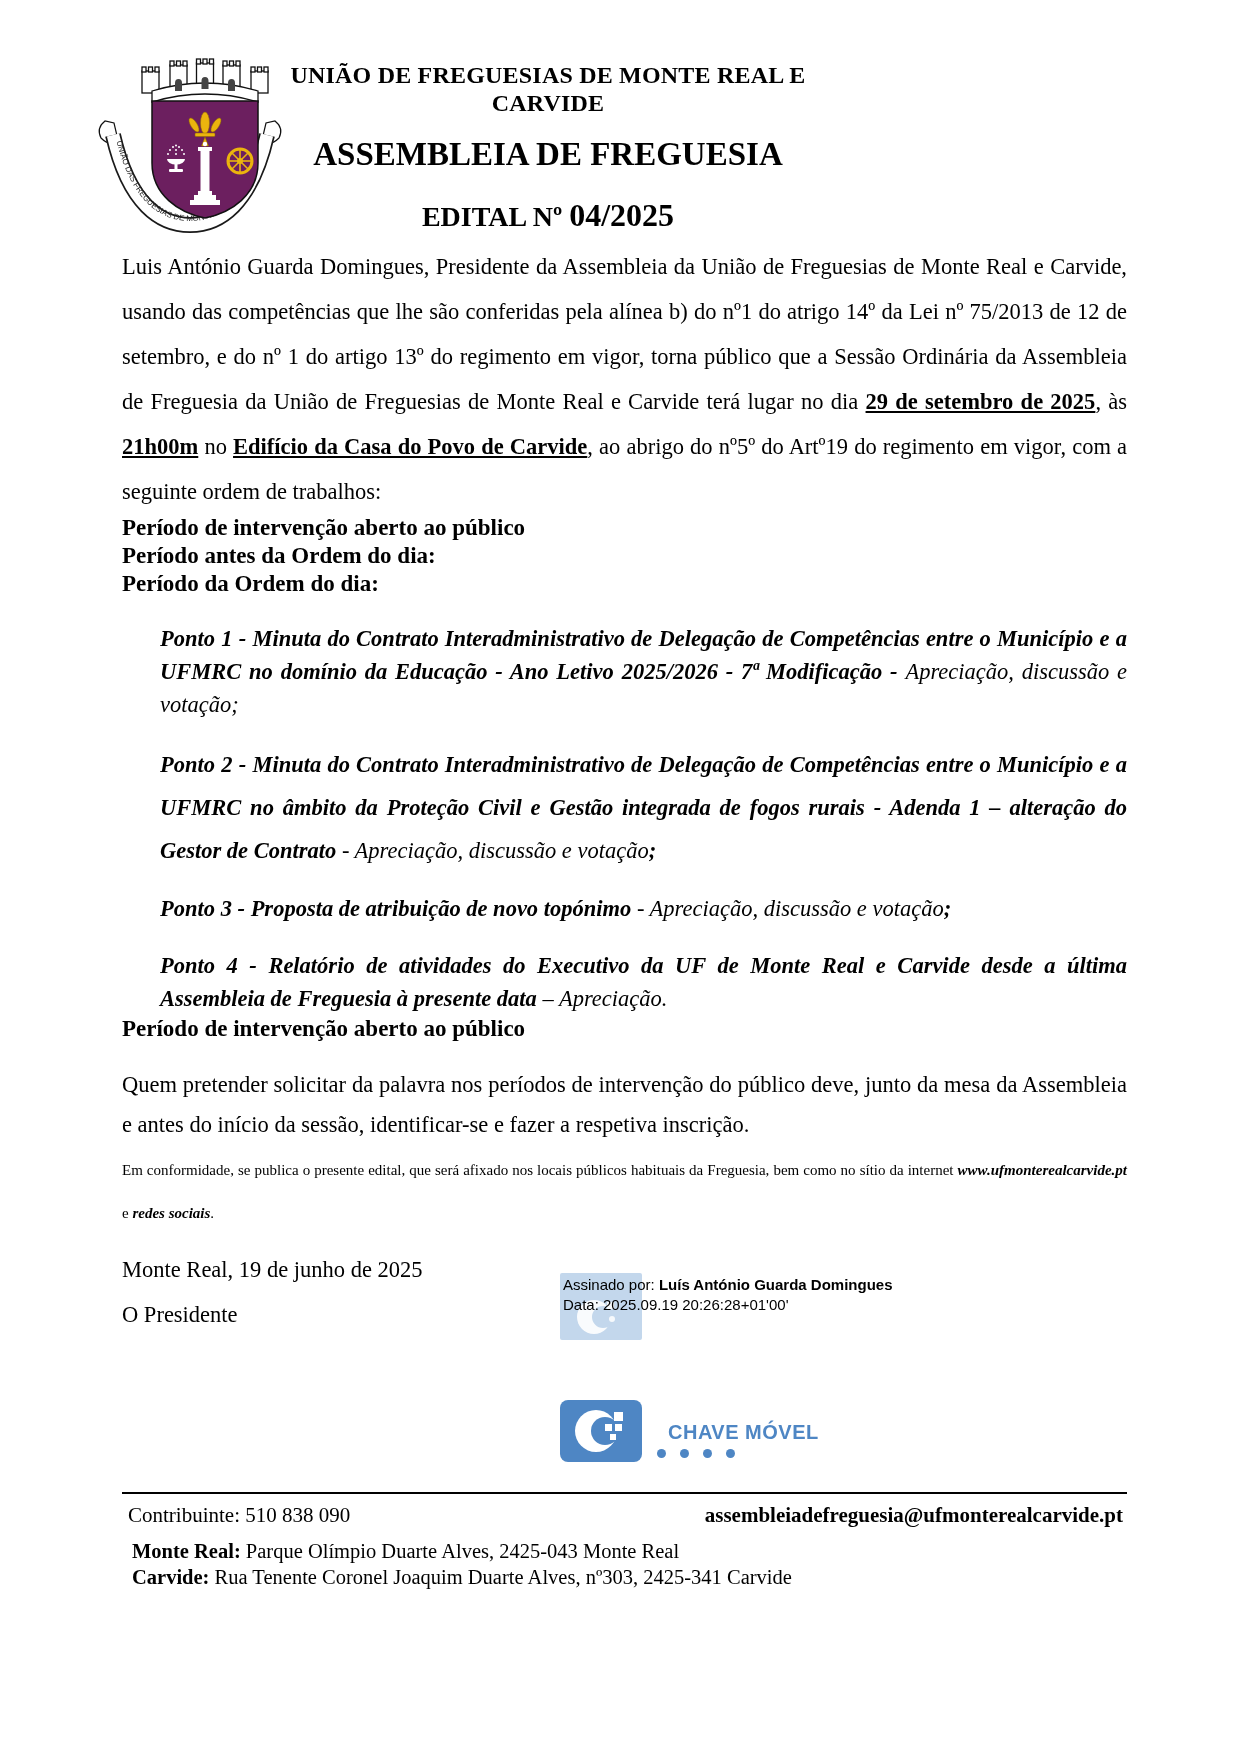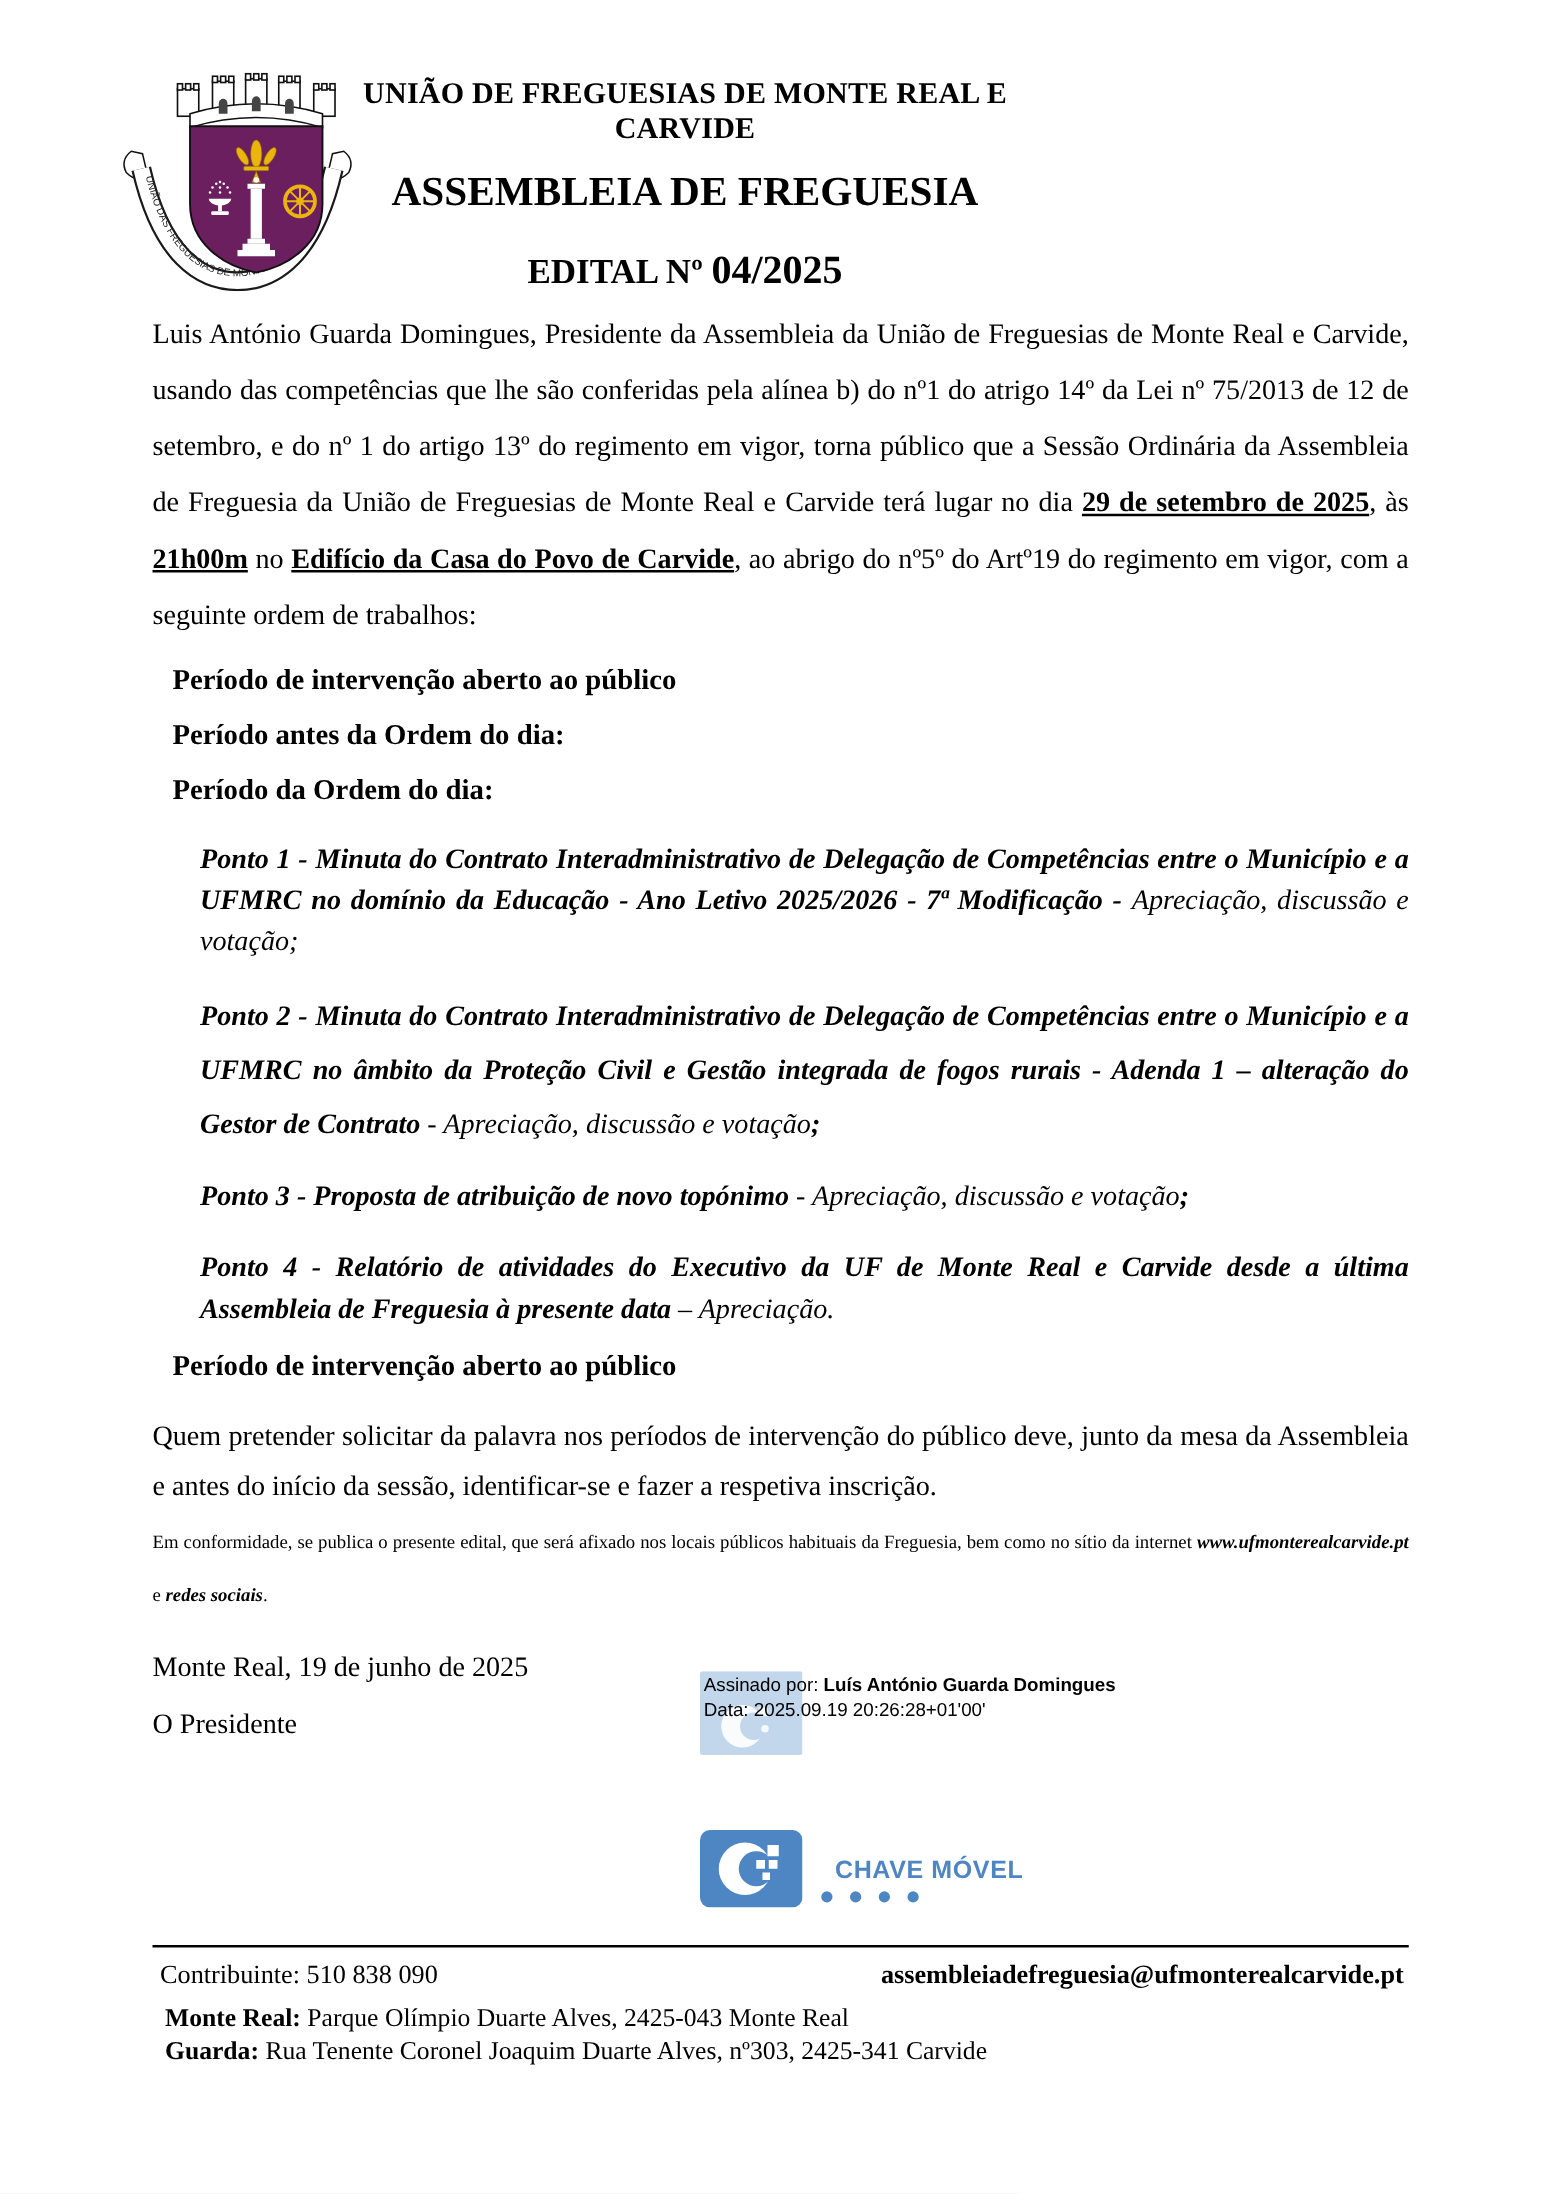--- a/index.html
+++ b/index.html
@@ -14,21 +14,21 @@
   .titles{position:absolute;left:240px;top:0;width:616px;text-align:center;}
   .org-line{font-size:24px;font-weight:bold;line-height:28px;margin-top:16px;letter-spacing:.2px;}
   .assembly-line{font-size:33px;font-weight:bold;line-height:40px;margin-top:17px;}
   .edital-line{font-size:28px;font-weight:bold;line-height:36px;margin-top:23px;}
   .edital-line .num{font-size:32px;}
   
   .content{position:absolute;top:230px;left:122px;width:1005px;}
   p{margin:0;}
   .intro{margin-top:14px;font-size:22.5px;line-height:45px;text-align:justify;}
   .uline{font-weight:bold;text-decoration:underline;}
-  h3.sec{font-size:23px;font-weight:bold;line-height:28px;margin:16px;}
+  h3.sec{font-size:23px;font-weight:bold;line-height:28px;margin:0;}
   .sec1{margin-top:36px;}
   .sec2{margin-top:30px;}
   .sec3{margin-top:30px;}
   .sec4{margin-top:24px;}
   .ponto{margin-left:38px;font-size:22.5px;text-align:justify;font-style:italic;}
   .p1{margin-top:24px;line-height:33px;}
   .p2{margin-top:22px;line-height:43px;}
   .p3{margin-top:14px;line-height:45px;}
   .p4{margin-top:18px;line-height:33px;}
   .b{font-weight:bold;}
@@ -219,17 +219,17 @@
       </div>
     </div>
 
     <hr class="foot-line">
     <div class="foot-row">
       <span>Contribuinte: 510 838 090</span>
       <span class="email">assembleiadefreguesia@ufmonterealcarvide.pt</span>
     </div>
     <div class="addr">
       <div><span class="b">Monte Real:</span><span> Parque Olímpio Duarte Alves, 2425-043 Monte Real</span></div>
-      <div><span class="b">Guarda:</span><span> Rua Tenente Coronel Joaquim Duarte Alves, nº303, 2425-341 Carvide</span></div>
+      <div><span class="b">Carvide:</span><span> Rua Tenente Coronel Joaquim Duarte Alves, nº303, 2425-341 Carvide</span></div>
     </div>
 
   </div>
 </div>
 
 </body></html>

